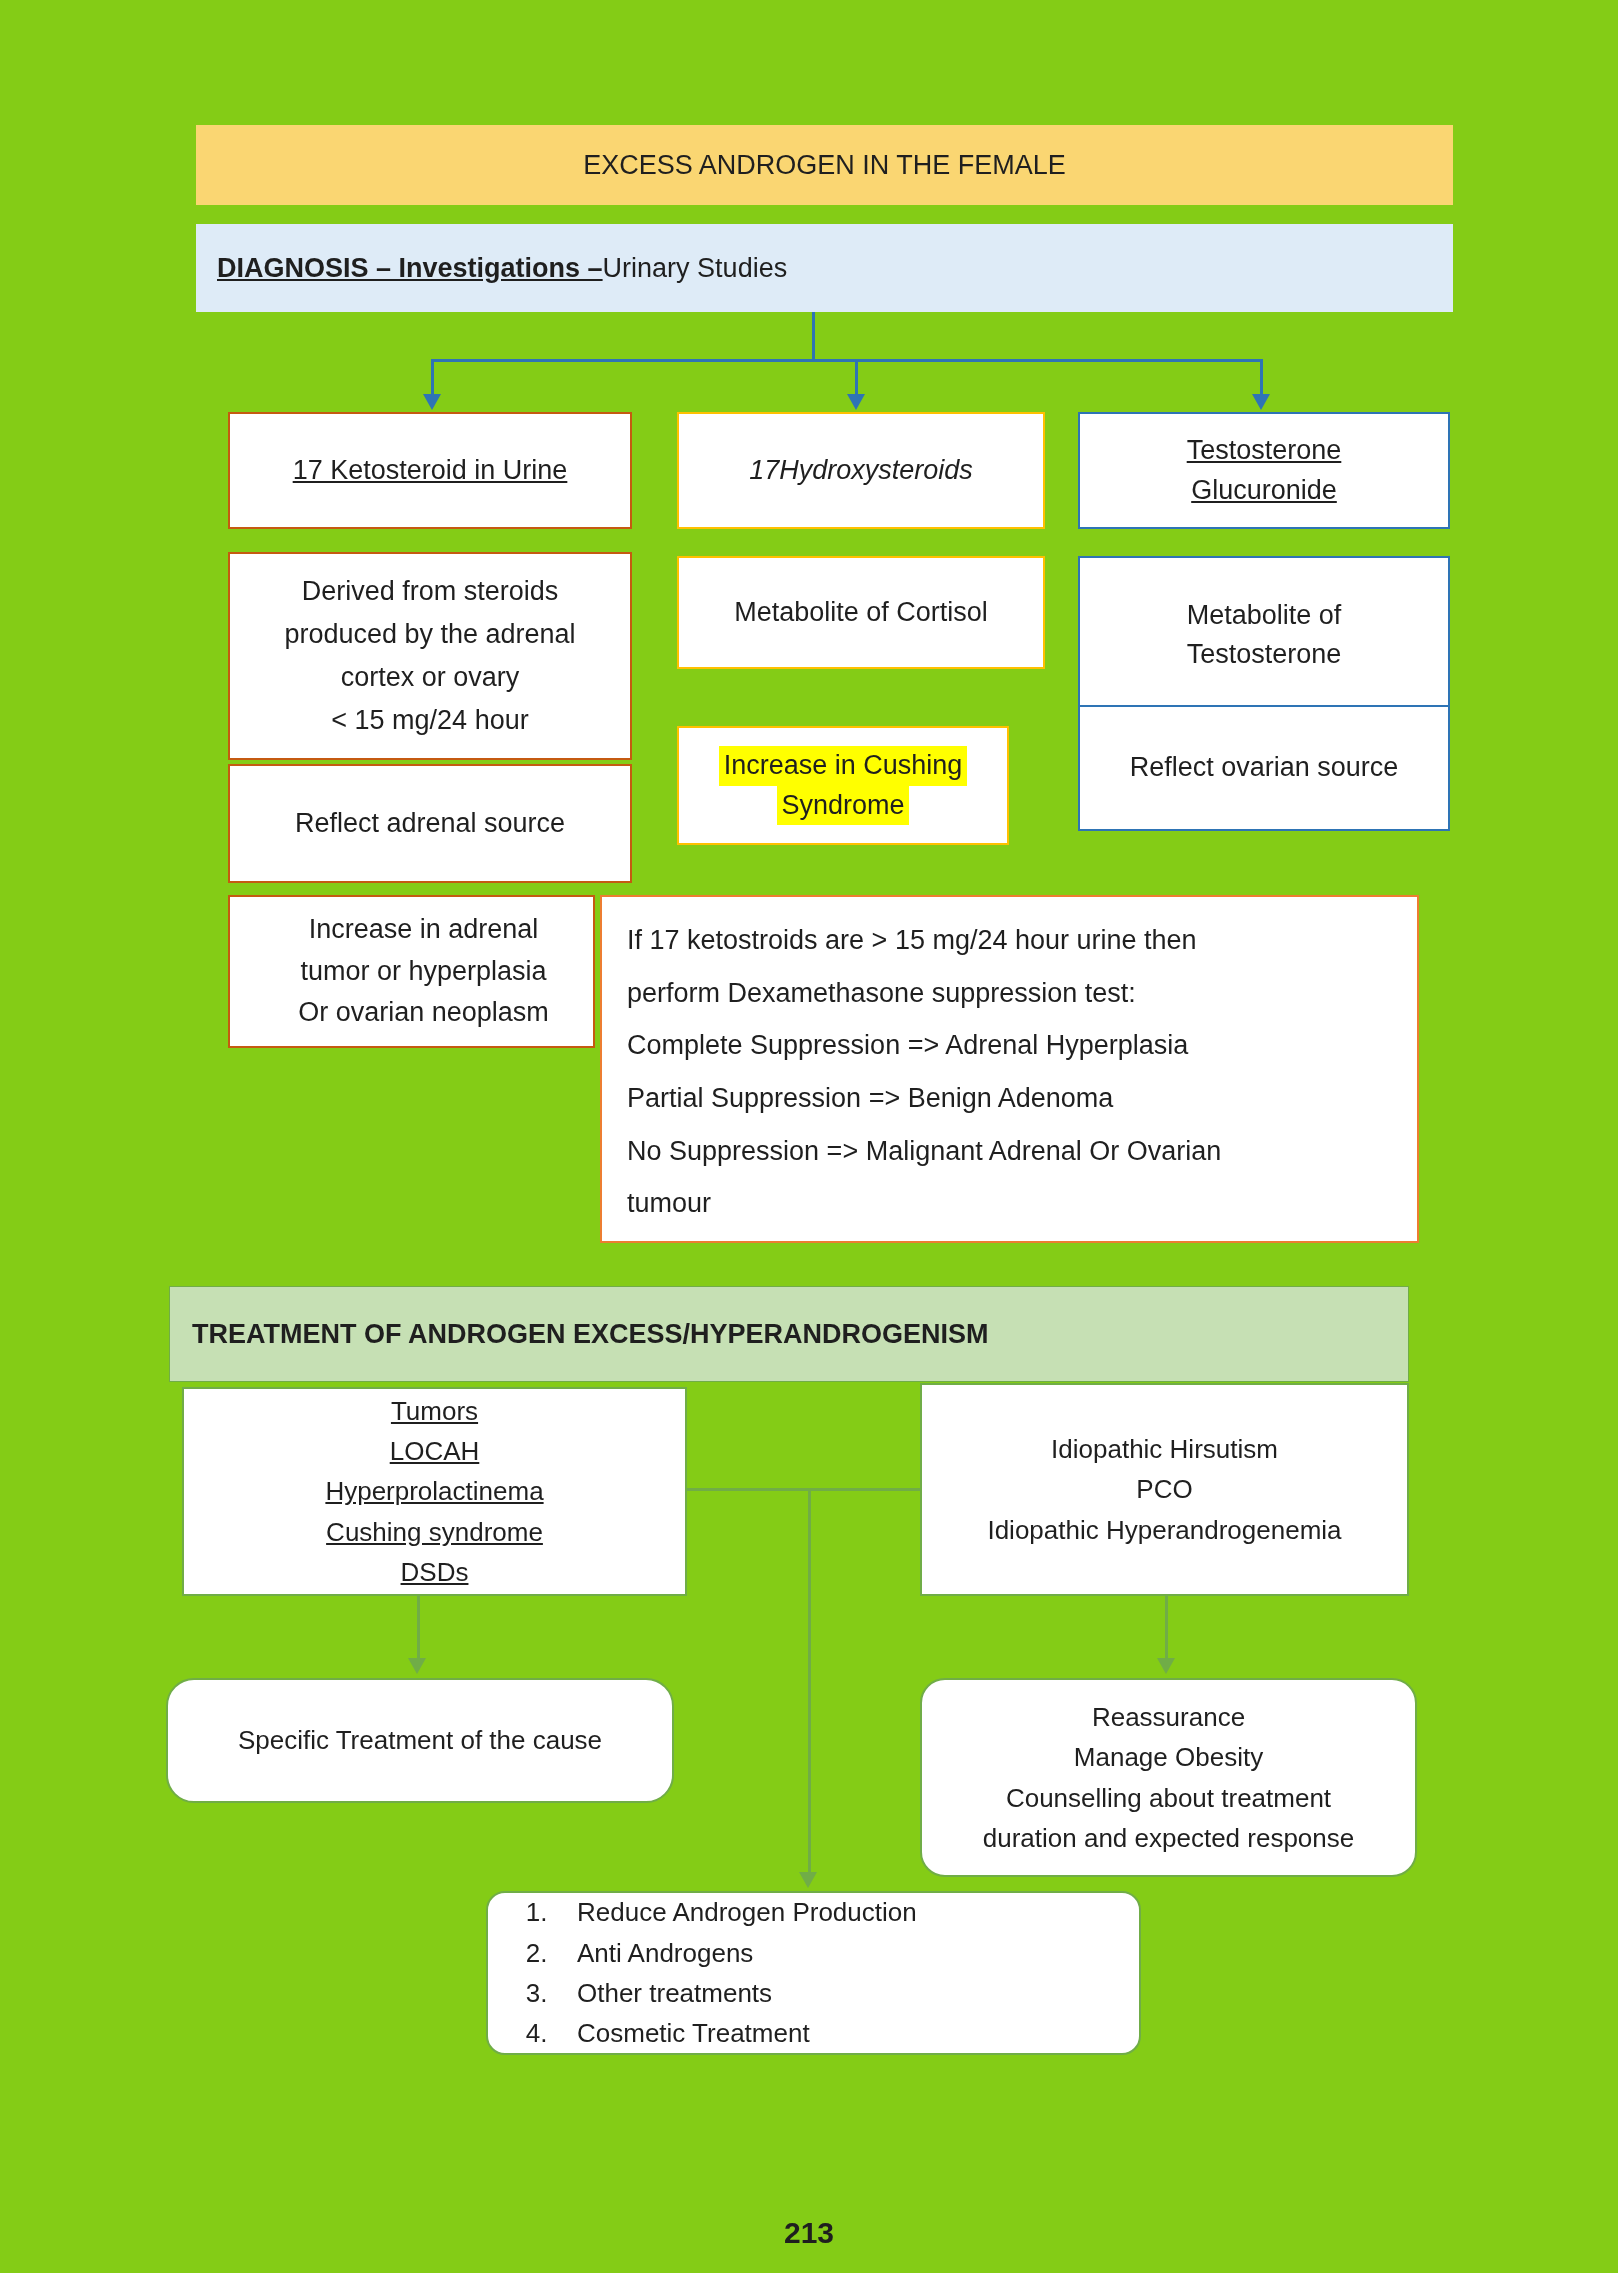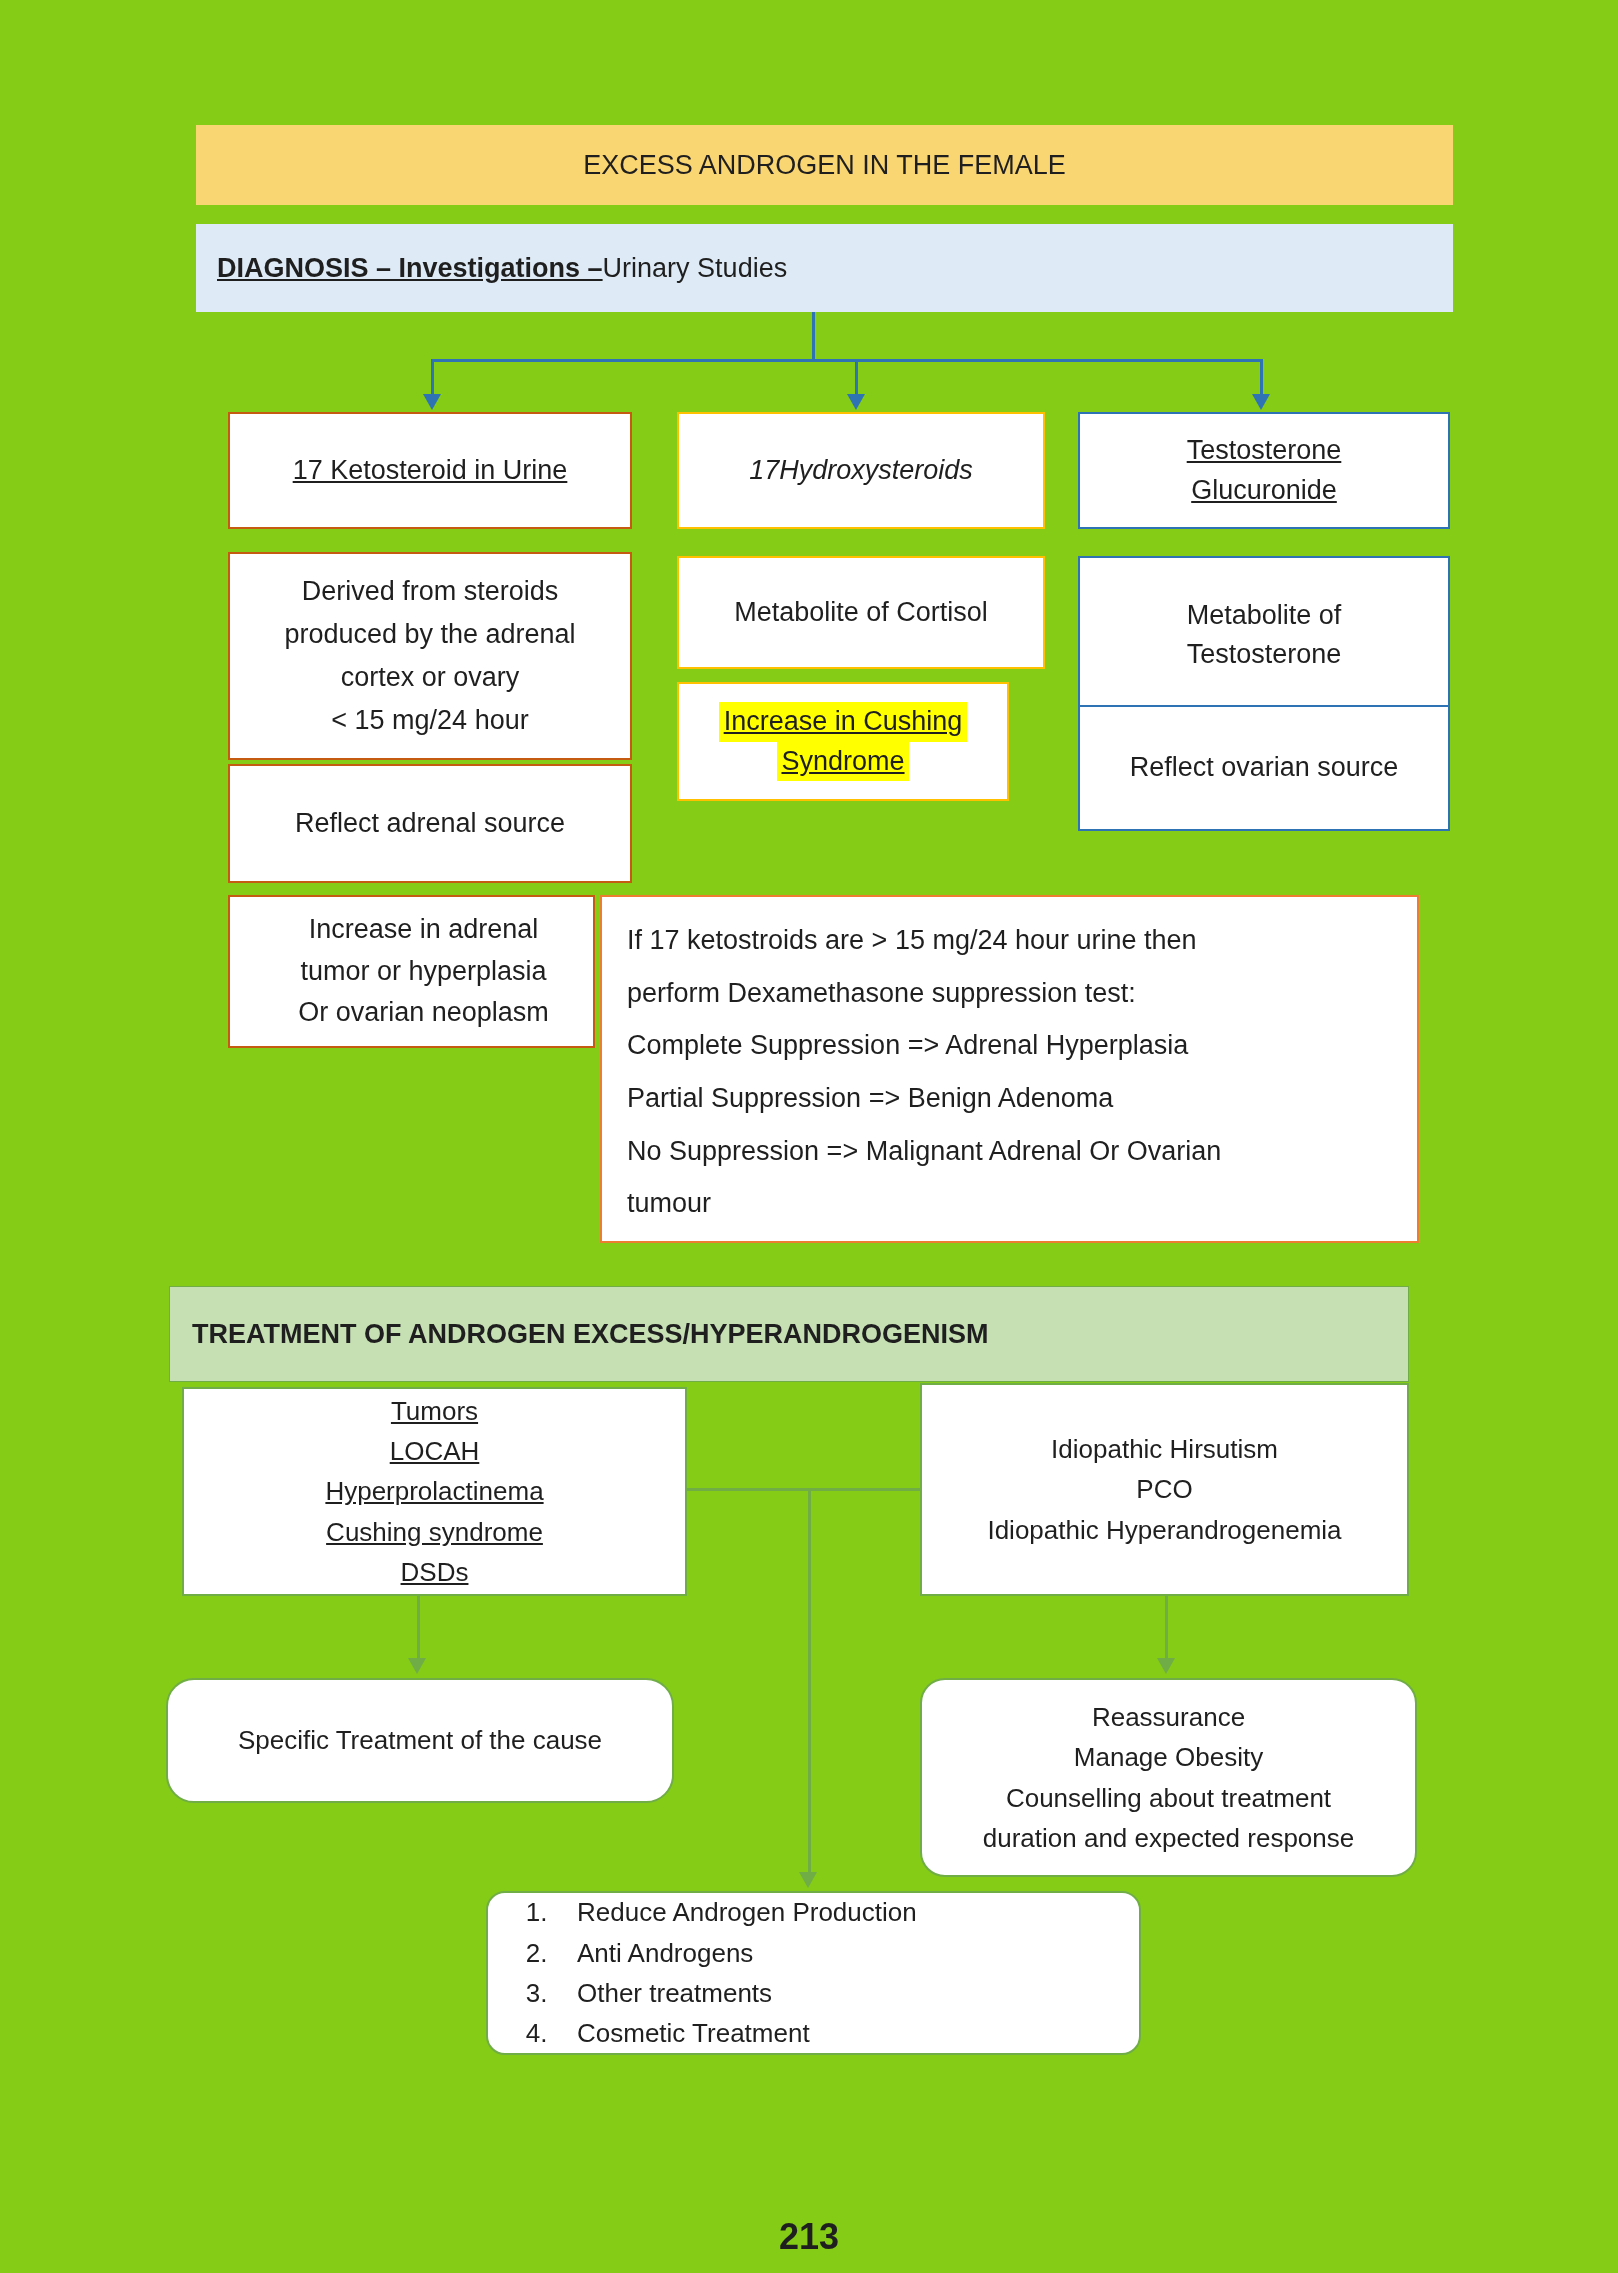--- a/index.html
+++ b/index.html
@@ -34,21 +34,21 @@
   .green-line { background:#70AD47; }
 
   .arrow-down { position:absolute; width:0; height:0;
     border-left:9.6px solid transparent; border-right:9.6px solid transparent;
     border-top:16.3px solid #2E74B5; }
   .arrow-down.green { border-top-color:#70AD47; }
 
   .opt-row { display:flex; width:100%; line-height:1.55; }
   .opt-num { width:55px; flex:0 0 55px; text-align:left; padding-left:3.8px; }
 
-  .page-number { position:absolute; width:100%; text-align:center; font-weight:bold; font-size:36px; }
+  .page-number { position:absolute; width:100%; text-align:center; font-weight:bold; font-size:30px; }
 </style>
 </head>
 <body>
 
 <div class="page">
 
   <div class="banner banner-yellow" style="left:196px; top:125px; width:1257px; height:80px;">
     <span>EXCESS ANDROGEN IN THE FEMALE</span>
   </div>
 
@@ -88,21 +88,21 @@
   </div>
 
   <div class="box b-yellow" style="left:677px; top:412px; width:368px; height:117px;">
     <span class="it">17Hydroxysteroids</span>
   </div>
 
   <div class="box b-yellow" style="left:677px; top:556px; width:368px; height:113px;">
     <span>Metabolite of Cortisol</span>
   </div>
 
-  <div class="box b-yellow" style="left:677px; top:682px; width:332px; height:119px; line-height:1.45;text-decoration:underline;">
+  <div class="box b-yellow" style="left:677px; top:726px; width:332px; height:119px; line-height:1.45;">
     <span class="hl">Increase in Cushing</span>
     <span class="hl">Syndrome</span>
   </div>
 
   <div class="box b-blue" style="left:1078px; top:412px; width:372px; height:117px; line-height:1.45;">
     <span class="ul">Testosterone</span>
     <span class="ul">Glucuronide</span>
   </div>
 
   <div class="box b-blue" style="left:1078px; top:556px; width:372px; height:158px; line-height:1.45;">

